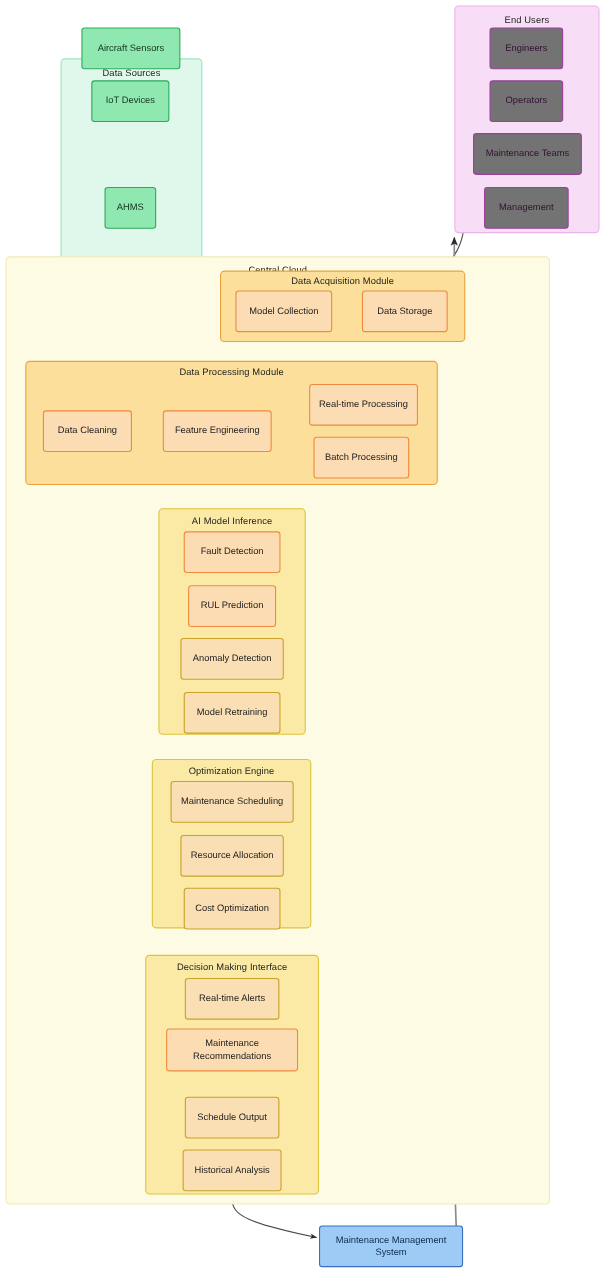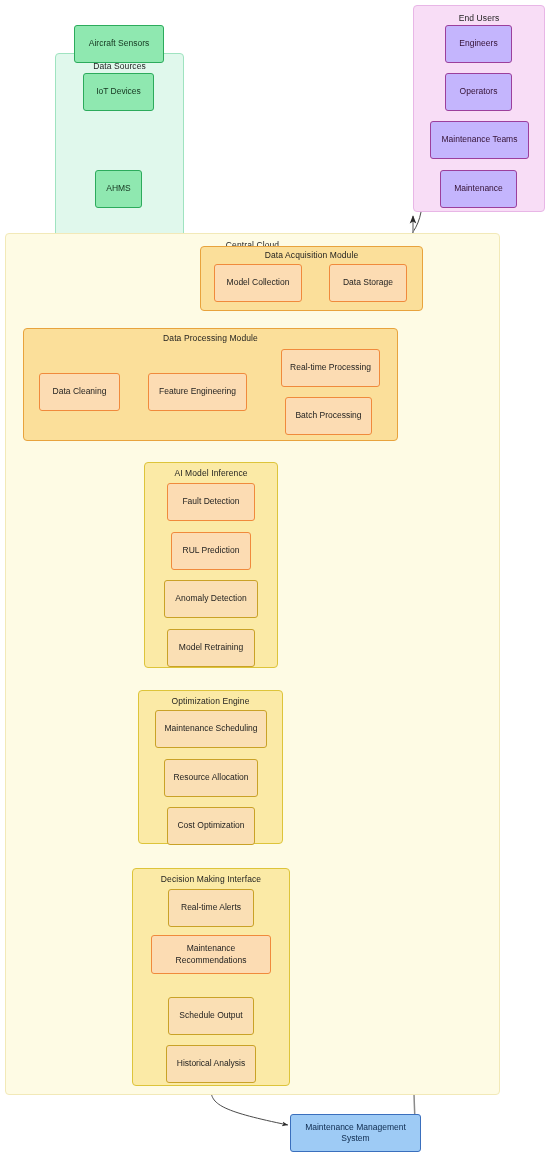--- a/index.html
+++ b/index.html
@@ -41,21 +41,21 @@
     font-size:8.5px;
     line-height:1.3;
     color:#1d1d1d;
     padding:18px 4px;
   }
   
   .c-green{background:#e0f8ec;border:1px solid #9fe3c0;}
   .n-green{background:#8fe8b0;border:1.6px solid #2cab5c;color:#14351f;}
 
   .c-pink{background:#f8ddf6;border:1px solid #e8b6e6;}
-  .n-pink{background:#c4b5fd;border:1.6px solid #9c3f9c;color:#331133;}
+  .n-pink{background:#737373;border:1.6px solid #9c3f9c;color:#331133;}
 
   .c-cloud{background:#fefbe4;border:1px solid #f2e9b8;}
   .c-amber{background:#fbdf9a;border:1.3px solid #e8a33d;}
   .c-amber2{background:#fbeaa6;border:1.3px solid #ddc43a;}
 
   .n-orange{background:#fcdcb3;border:1.6px solid #f08a3c;}
   .n-gold{background:#fadfb4;border:1.6px solid #c9a227;}
   .n-blue{background:#9ecbf5;border:1.6px solid #3a6fbd;color:#0d2a4d;}
 
   svg.edges{
@@ -124,21 +124,21 @@
   <div class="node n-green" style="left:74px;top:25px;width:90px;height:27px;">Aircraft Sensors</div>
   <div class="node n-green" style="left:83px;top:73px;width:71px;height:27px;">IoT Devices</div>
   <div class="node n-green" style="left:95px;top:170px;width:47px;height:27px;">AHMS</div>
 
   <div class="cluster c-pink" style="left:413px;top:5px;width:132px;height:207px;">
     <div class="cluster-title" style="top:7px;">End Users</div>
   </div>
   <div class="node n-pink" style="left:445px;top:25px;width:67px;height:27px;">Engineers</div>
   <div class="node n-pink" style="left:445px;top:73px;width:67px;height:27px;">Operators</div>
   <div class="node n-pink" style="left:430px;top:121px;width:99px;height:27px;">Maintenance Teams</div>
-  <div class="node n-pink" style="left:440px;top:170px;width:77px;height:27px;">Maintenance</div>
+  <div class="node n-pink" style="left:440px;top:170px;width:77px;height:27px;">Management</div>
 
   <div class="cluster c-cloud" style="left:5px;top:233px;width:495px;height:862px;">
     <div class="cluster-title" style="top:6px;">Central Cloud</div>
   </div>
 
   <div class="cluster c-amber" style="left:200px;top:246px;width:223px;height:65px;">
     <div class="cluster-title" style="top:3px;">Data Acquisition Module</div>
   </div>
   <div class="node n-orange" style="left:214px;top:264px;width:88px;height:26px;">Model Collection</div>
   <div class="node n-orange" style="left:329px;top:264px;width:78px;height:26px;">Data Storage</div>

